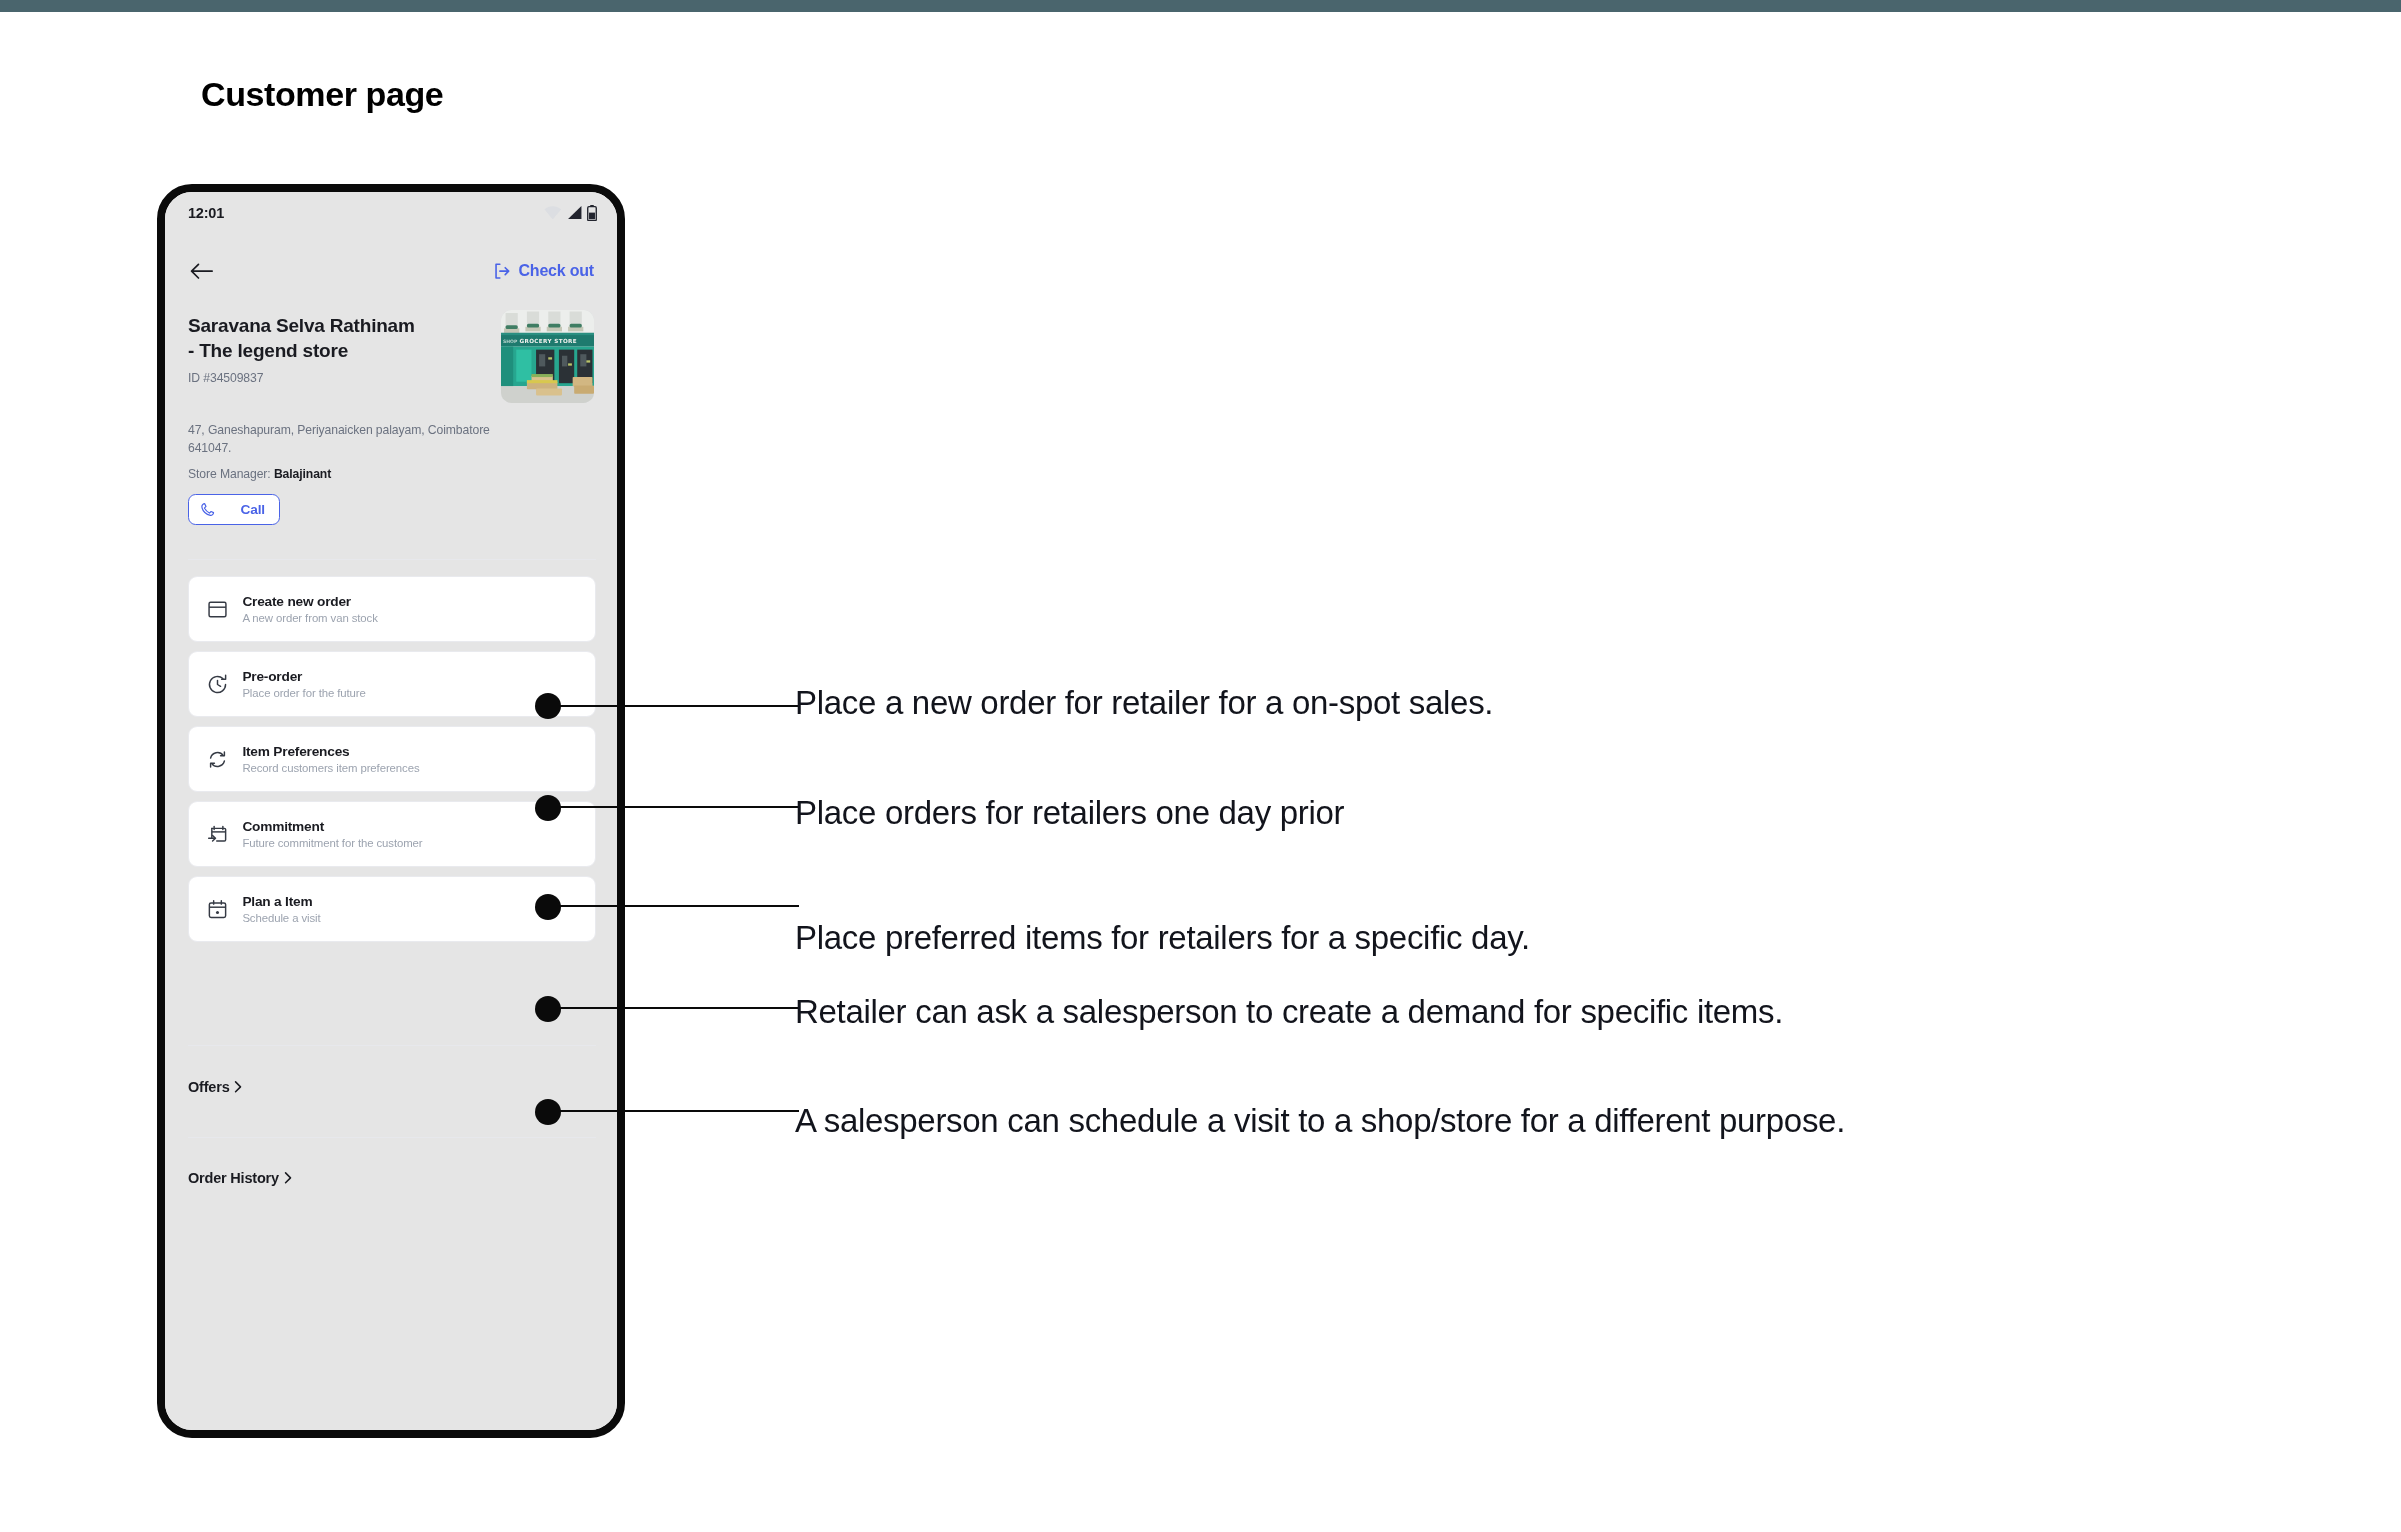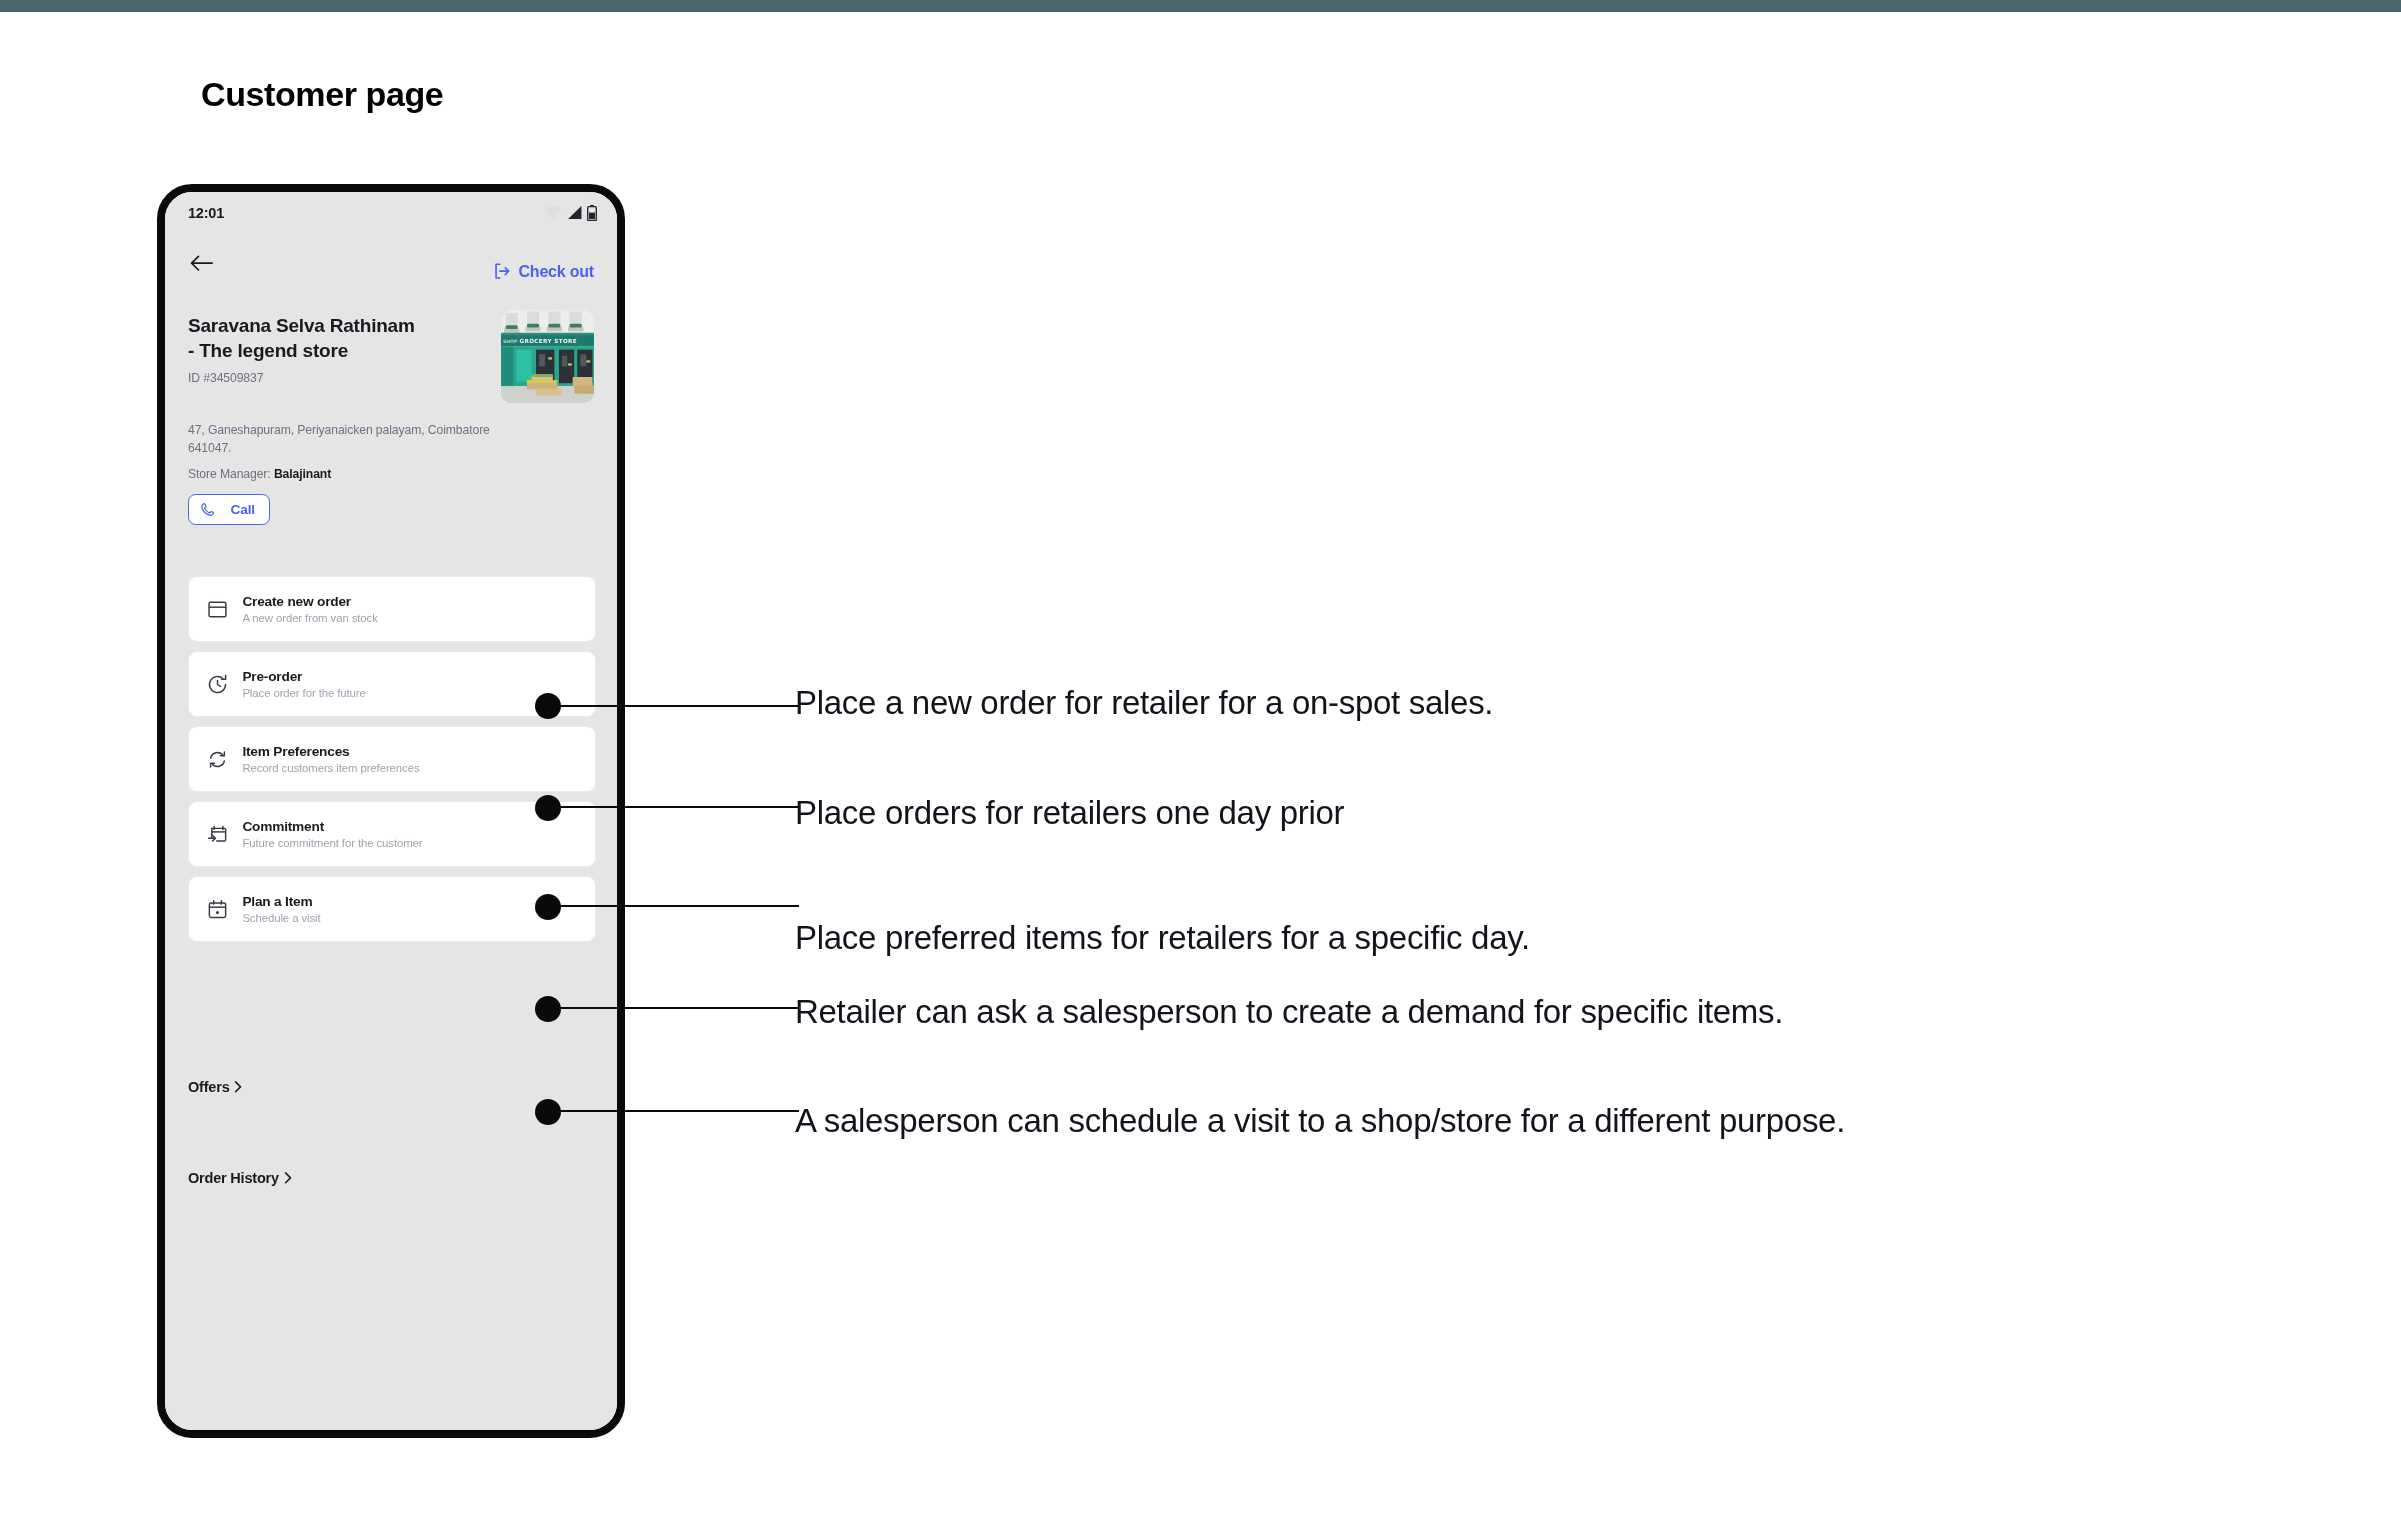--- a/index.html
+++ b/index.html
@@ -43,21 +43,21 @@
   }
   .status-time { font-size: 14.5px; font-weight: 700; color:#1a1b21; letter-spacing:-0.2px; }
   .status-icons { display: flex; align-items: center; gap: 5.3px; }
   .ic-wifi { width: 17.5px; height: 13.7px; display:block; }
   .ic-signal { width: 15.2px; height: 13.7px; display:block; }
   .ic-batt { width: 10px; height: 16px; display:block; }
 
   
   .appbar {
     position: absolute; left: 0; top: 58px; width: 100%; height: 43px;
-    display: flex; justify-content: space-between;
+    display: flex; align-items: center; justify-content: space-between;
     padding: 0 23px 0 23px;
   }
   .back-btn { width: 26px; height: 26px; display:flex; align-items:center; justify-content:center; cursor:pointer; }
   .checkout-btn {
     display: flex; align-items: center; gap: 6.9px;
     color: #4a63e7; font-size: 16px; font-weight: 700; cursor: pointer;
     letter-spacing: -0.2px;
   }
   .checkout-btn svg { display:block; }
 
@@ -83,21 +83,21 @@
     position: absolute; left: 23px; top: 229px; width: 320px;
   }
   .store-addr {
     font-size: 12.2px; color: #6b7280; line-height: 1.48; letter-spacing:-0.1px;
   }
   .store-mgr { font-size: 12.2px; color: #6b7280; margin-top: 10px; letter-spacing:-0.1px;}
   .store-mgr b { color: #1a1b21; font-weight: 700; }
 
   .call-btn {
     position: absolute; left: 23px; top: 302px;
-    display: inline-flex; align-items: center; gap: 15px;
+    display: inline-flex; align-items: center; gap: 25px;
     border: 1.2px solid #4a63e7; border-radius: 7.6px;
     padding: 6.9px 13.7px 6.9px 11.4px;
     color: #4a63e7; font-size: 13.7px; font-weight: 700; cursor: pointer;
     background: #fff; letter-spacing:-0.2px;
   }
   .call-btn svg { display:block; }
 
   .divider {
     position: absolute; left: 23px; width: 408px; height: 1.1px;
     background: #e7e8ec;

